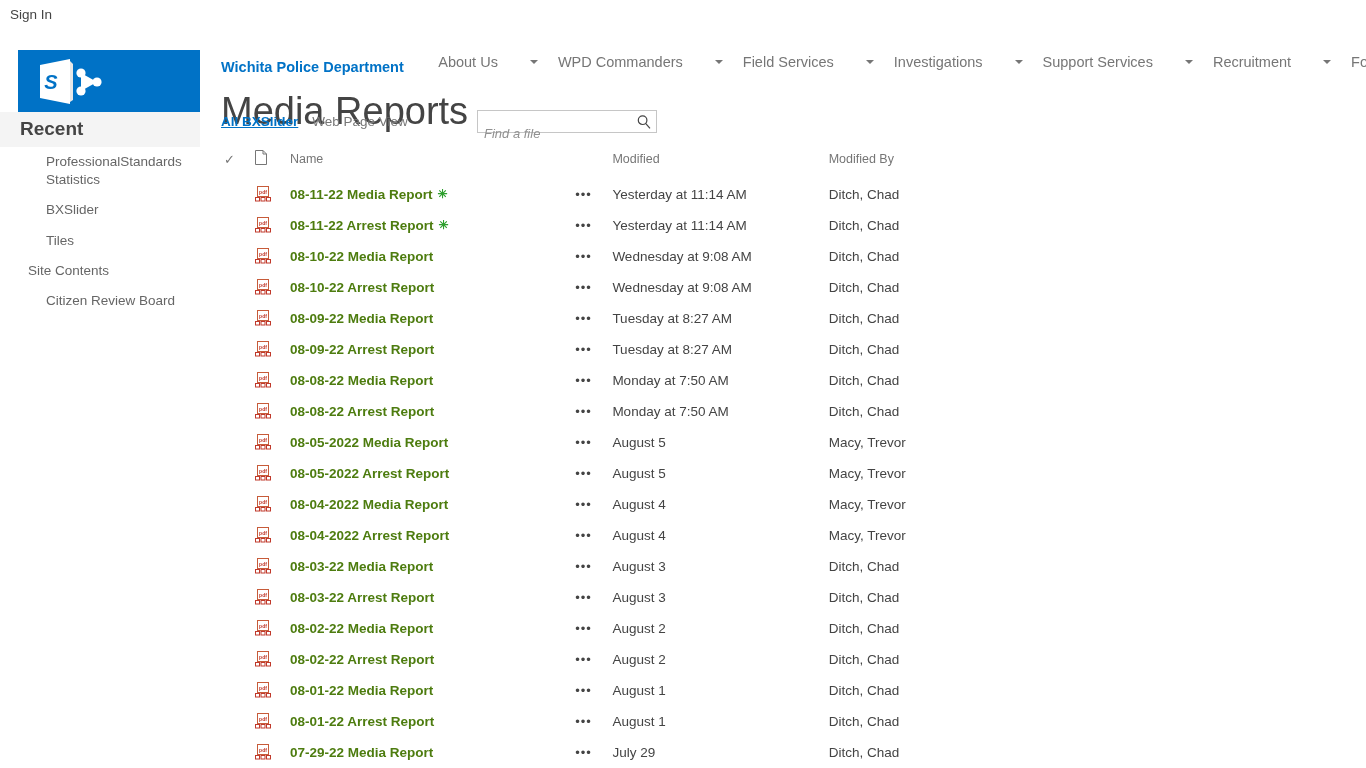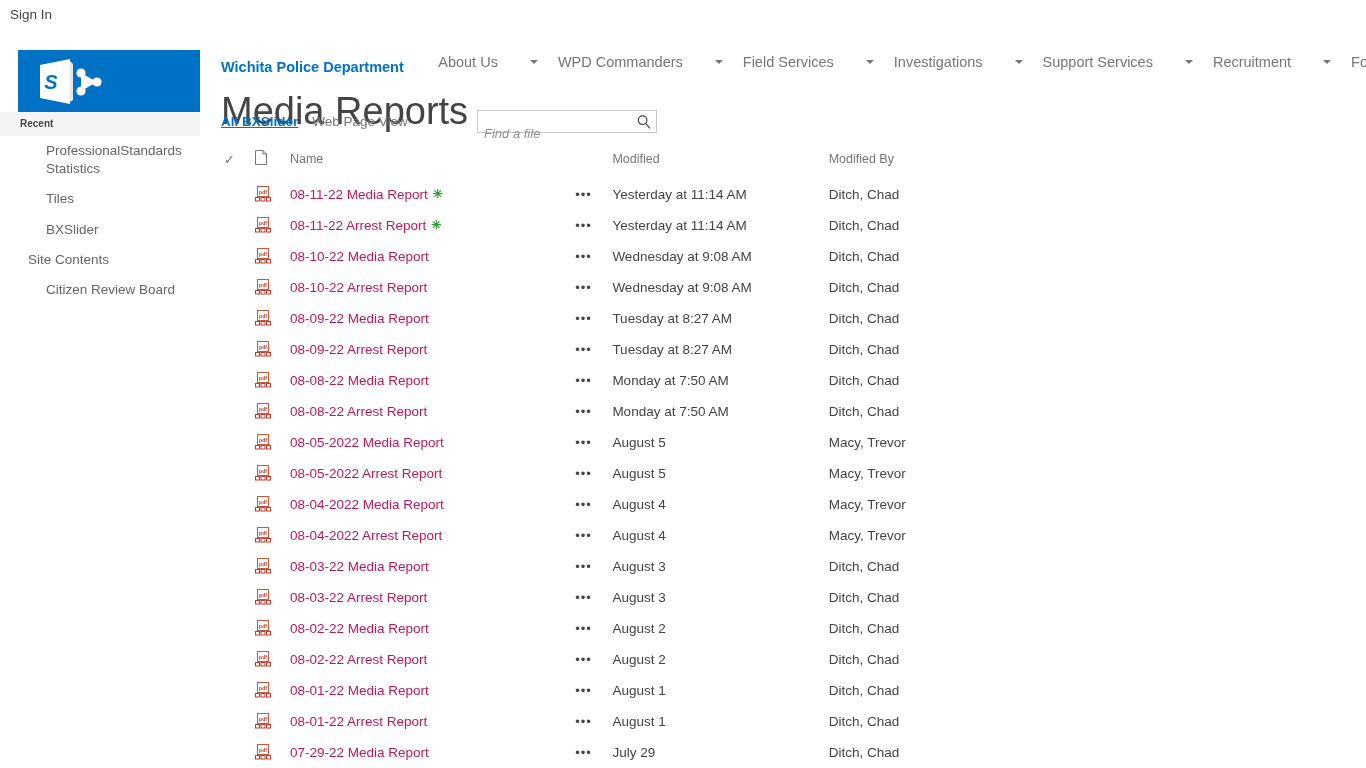--- a/index.html
+++ b/index.html
@@ -49,21 +49,21 @@
 
   
   .leftnav {
     position: absolute;
     left: 0; top: 112px;
     width: 200px;
     padding-bottom: 6px;
   }
   .leftnav-recent {
     background: #f4f4f4;
-    font-size: 10px;
+    font-size: 19px;
     font-weight: bold;
     color: #444444;
     padding: 6px 0 7px 20px;
     cursor: pointer;
   }
   .leftnav-list { margin: 0; padding: 0; list-style: none; }
   .leftnav-item {
     font-size: 13.5px;
     color: #666666;
     padding: 6px 12px 6px 38px;
@@ -201,22 +201,23 @@
   .col-ell   { width: 28px; }
   .col-mod   { width: 163px; }
   .col-by    { width: 160px; }
 
   .hdr-check { color: #767676; font-size: 13px; padding-left: 3px; }
   .hdr-doc-icon { display: inline-block; width: 12px; height: 15px; }
 
   .file-icon { display: block; width: 16px; height: 16px; }
 
   .file-name {
-    color: #be185d;
-    cursor: pointer;
+    color: #4d7c0f;
+    cursor: pointer;
+    font-weight: bold;
   }
 
   .new-badge {
     display: inline-block;
     margin-left: 5px;
     color: #2e9f2e;
     font-size: 12px;
     font-weight: bold;
     line-height: 1;
     vertical-align: 1px;
@@ -248,22 +249,22 @@
     <circle cx="6" cy="24" r="4.6" fill="#ffffff"></circle>
     <circle cx="22" cy="15" r="4.6" fill="#ffffff"></circle>
     <path d="M6,6 L22,15 L6,24 Z" fill="#ffffff"></path>
   </svg>
 </div>
 
 <nav class="leftnav">
   <div class="leftnav-recent">Recent</div>
   <ul class="leftnav-list">
       <li class="leftnav-item">ProfessionalStandards Statistics</li>
+      <li class="leftnav-item">BXSlider</li>
       <li class="leftnav-item">Tiles</li>
-      <li class="leftnav-item">BXSlider</li>
       <li class="leftnav-item root">Site Contents</li>
       <li class="leftnav-item">Citizen Review Board</li>
     </ul>
 </nav>
 
 <nav class="topnav">
   <span class="topnav-item brand">Wichita Police Department</span>
   <span id="topnav-items"><span class="topnav-item">About Us</span><span class="topnav-caret"></span><span class="topnav-item">WPD Commanders</span><span class="topnav-caret"></span><span class="topnav-item">Field Services</span><span class="topnav-caret"></span><span class="topnav-item">Investigations</span><span class="topnav-caret"></span><span class="topnav-item">Support Services</span><span class="topnav-caret"></span><span class="topnav-item">Recruitment</span><span class="topnav-caret"></span><span class="topnav-item">Forms</span></span>
 </nav>
 

